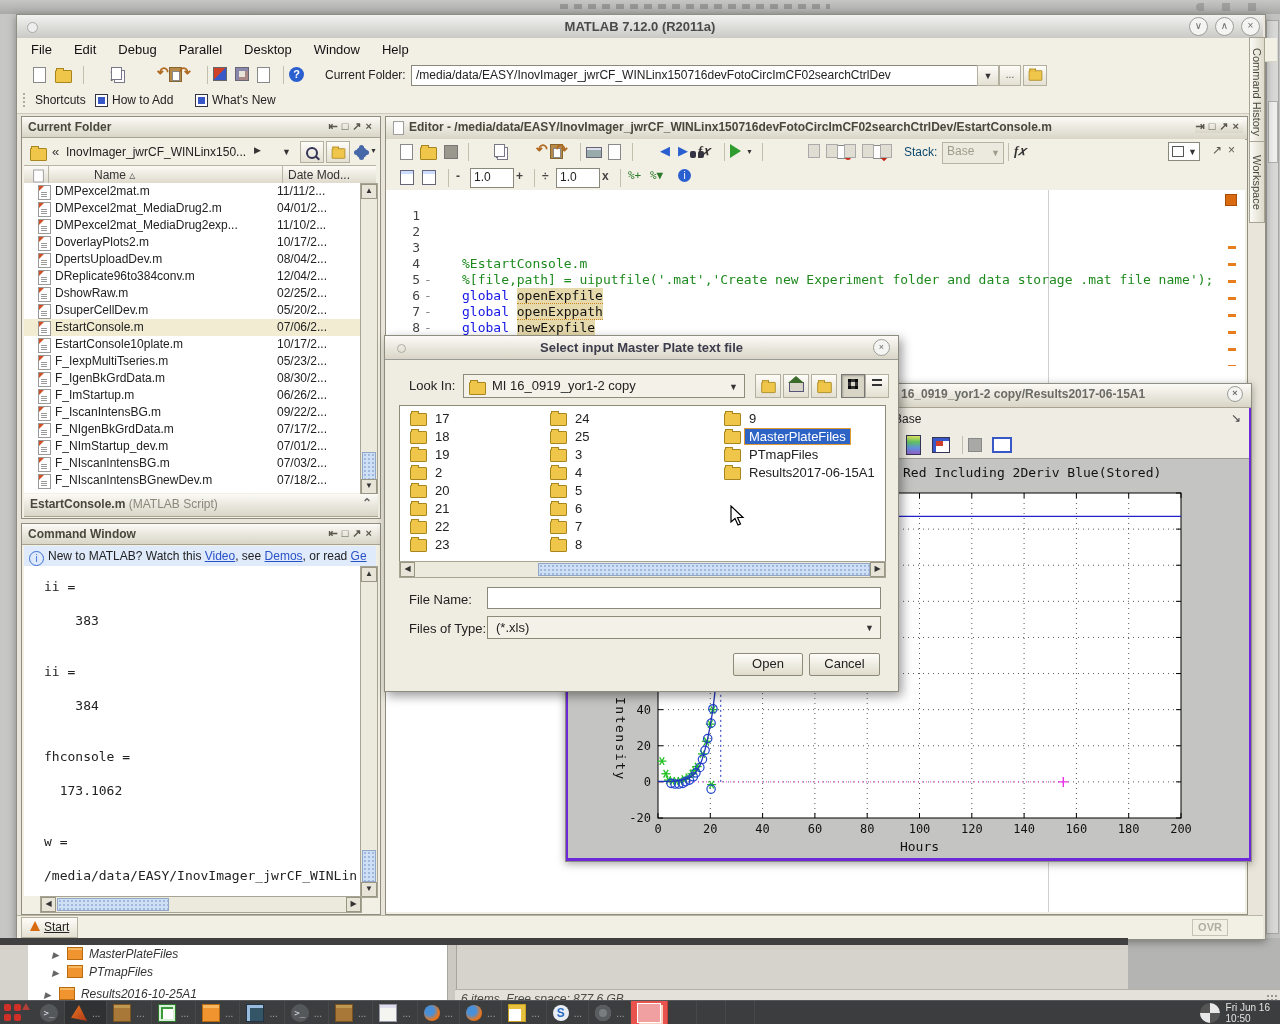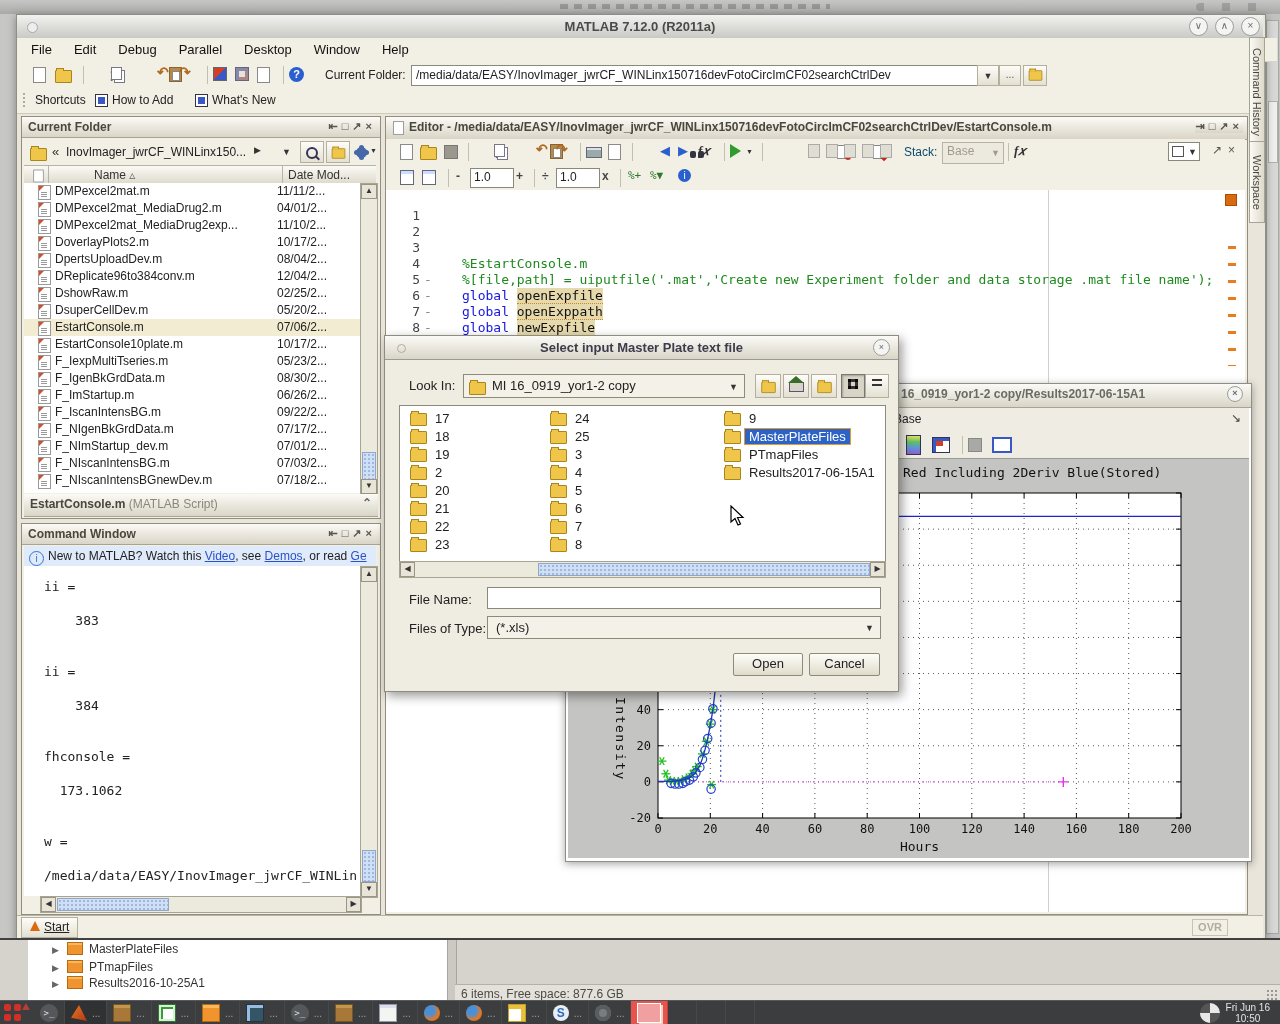--- a/index.html
+++ b/index.html
@@ -465,21 +465,21 @@
     <div class="ab vtab" style="left:1232px;top:126px;height:68px;"><span>Workspace</span></div>
 
     <div class="ab" style="left:0;top:900px;width:1246px;height:23px;background:#f2efe5;border-top:1px solid #b8b4a4;">
       <div class="ab tbtn" style="left:4px;top:1px;height:19px;padding:0 8px;font-size:12px;">
         <span style="display:inline-block;width:0;height:0;border-left:5px solid transparent;border-right:5px solid transparent;border-bottom:10px solid #d86a10;margin-right:4px;"></span><span style="text-decoration:underline;text-decoration-thickness:1px;">Start</span>
       </div>
       <div class="ab" style="left:1175px;top:3px;width:34px;height:15px;border:1px solid #c6c2b4;color:#b0aca0;font-weight:bold;font-size:11px;text-align:center;line-height:15px;"><span>OVR</span></div>
     </div>
   </div>
 
-  <div class="ab mlwin" style="left:565px;top:383px;width:685px;height:477px;z-index:50;background:#ffffff;">
+  <div class="ab mlwin" style="left:565px;top:383px;width:685px;height:477px;z-index:50;background:#6d28d9;">
     <div class="ptitle" style="height:17px;position:relative;overflow:hidden;">
       <span class="ab" style="left:335px;top:3px;color:#6b6b66;white-space:nowrap;">16_0919_yor1-2 copy/Results2017-06-15A1</span>
       <span class="ab" style="right:8px;top:2px;width:14px;height:14px;border:1px solid #9d9d99;border-radius:50%;background:#f4f4f2;color:#6a6a66;font-size:9px;line-height:13px;text-align:center;">×</span>
     </div>
     <div class="ab" style="left:0;top:24px;width:683px;height:24px;background:#efece3;border-bottom:1px solid #d4d0c2;font-size:12px;">
       <span class="ab" style="left:328px;top:4px;color:#222;">Base</span>
       <span class="ab" style="right:8px;top:3px;color:#444;">↘</span>
     </div>
     <div class="ab" style="left:0;top:48px;width:683px;height:26px;background:#efece3;border-bottom:1px solid #c9c5b6;">
       <span class="ic i-colorbar ab" style="left:340px;top:3px;"></span>
@@ -750,32 +750,32 @@
     </div>
 
     <div class="ab dbtn" style="left:348px;top:317px;width:68px;height:21px;"><span>Open</span></div>
     <div class="ab dbtn" style="left:424px;top:317px;width:69px;height:21px;"><span>Cancel</span></div>
   </div>
 
   <svg class="ab" style="left:730px;top:505px;z-index:70;" width="18" height="22" viewBox="0 0 18 22">
     <path d="M1,1 L1,17 L5,13.5 L8,20 L10.5,19 L7.5,12.5 L13,12.5 Z" fill="#fff" stroke="#000" stroke-width="1.2"></path>
   </svg>
 
-  <div class="ab" style="left:0;top:938px;width:1280px;height:62px;background:#d6d3cc;border-top:2px solid #404040;">
+  <div class="ab" style="left:0;top:938px;width:1128px;height:62px;background:#d6d3cc;border-top:7px solid #404040;font-style:italic;">
     <div class="ab" style="left:28px;top:0;width:419px;height:62px;background:#fff;overflow:hidden;">
 
         <div style="height:18px;line-height:18px;white-space:nowrap;font-size:12px;color:#333;padding-left:24px;">
           <span style="color:#666;font-size:9px;margin-right:8px;">▶</span><span class="ic" style="width:14px;height:11px;background:#f09430;border:1px solid #b86a10;box-shadow:inset 0 2px 0 #f8b860;margin-right:6px;vertical-align:-2px;"></span><span>MasterPlateFiles</span>
         </div>
 
         <div style="height:18px;line-height:18px;white-space:nowrap;font-size:12px;color:#333;padding-left:24px;">
           <span style="color:#666;font-size:9px;margin-right:8px;">▶</span><span class="ic" style="width:14px;height:11px;background:#f09430;border:1px solid #b86a10;box-shadow:inset 0 2px 0 #f8b860;margin-right:6px;vertical-align:-2px;"></span><span>PTmapFiles</span>
         </div>
 
-        <div style="height:18px;line-height:14px;white-space:nowrap;font-size:12px;color:#333;padding-left:24px;" class="fmsel">
+        <div style="height:18px;line-height:26px;white-space:nowrap;font-size:12px;color:#333;padding-left:16px;" class="fmsel">
           <span style="color:#666;font-size:9px;margin-right:8px;">▶</span><span class="ic" style="width:14px;height:11px;background:#f09430;border:1px solid #b86a10;box-shadow:inset 0 2px 0 #f8b860;margin-right:6px;vertical-align:-2px;"></span><span>Results2016-10-25A1</span>
         </div>
       </div>
     <div class="ab" style="left:447px;top:0;width:8px;height:62px;background:#ccc9c2;border-left:1px solid #a8a5a0;border-right:1px solid #a8a5a0;"></div>
     <div class="ab" style="left:455px;top:44px;width:825px;height:18px;background:#e4e1da;border-top:1px solid #b4b1aa;">
       <span style="position:absolute;left:6px;top:2px;font-size:12px;color:#4a4a46;">6 items, Free space: 877.6 GB</span>
       <span style="position:absolute;right:2px;top:4px;width:12px;height:12px;background:radial-gradient(#9a9792 1px,transparent 1px);background-size:4px 4px;"></span>
     </div>
   </div>
 
@@ -847,19 +847,19 @@
           <span class="ti ti-empty"></span>
         </div>
         <div class="task">
           <span class="ti ti-empty"></span>
         </div>
         <div class="task">
           <span class="ti ti-empty"></span>
         </div>
       </div>
     <div style="width:20px;height:20px;border-radius:50%;background:conic-gradient(#e8e8e8 0 25%,#555 25% 50%,#e8e8e8 50% 75%,#555 75%);margin-right:6px;flex:0 0 auto;"></div>
-    <div style="text-align:center;color:#e4e4e2;font-size:10px;line-height:11px;margin-right:10px;flex:0 0 auto;">
+    <div style="text-align:left;color:#e4e4e2;font-size:10px;line-height:11px;margin-right:10px;flex:0 0 auto;">
       <div>Fri Jun 16</div>
       <div>10:50</div>
     </div>
   </div>
 
 </div>
 
 </body></html>

